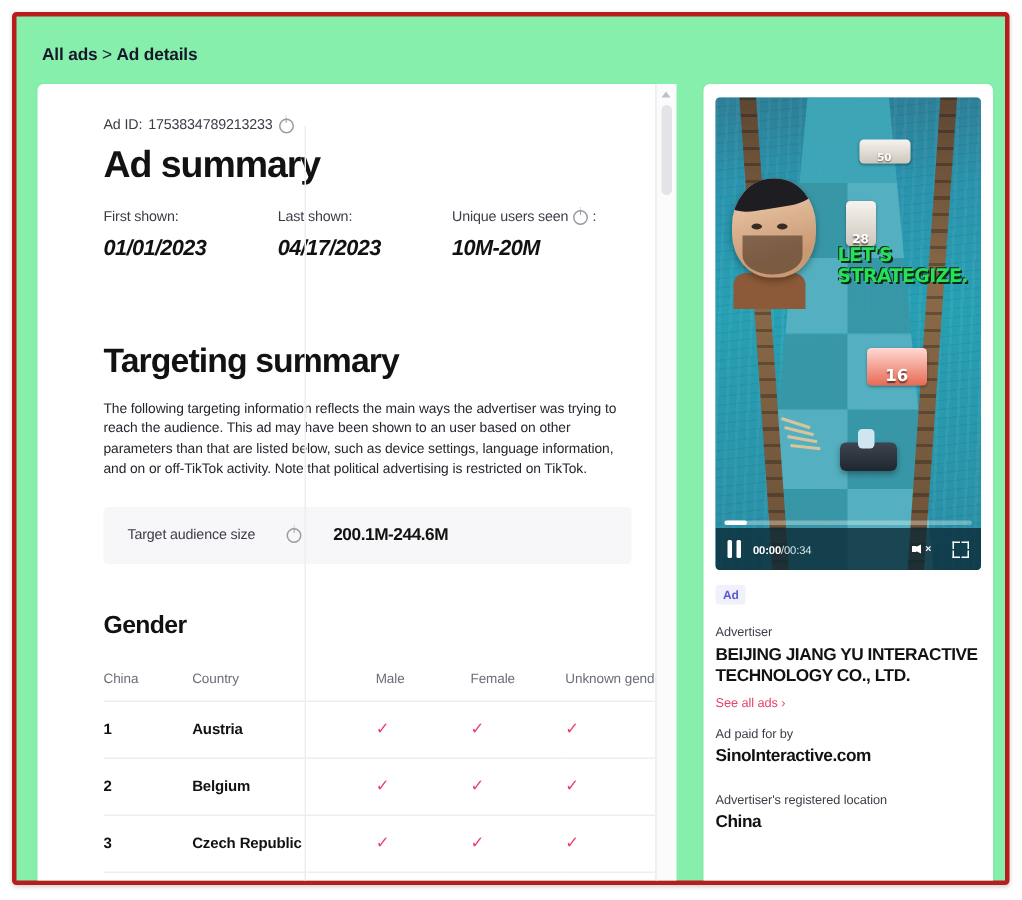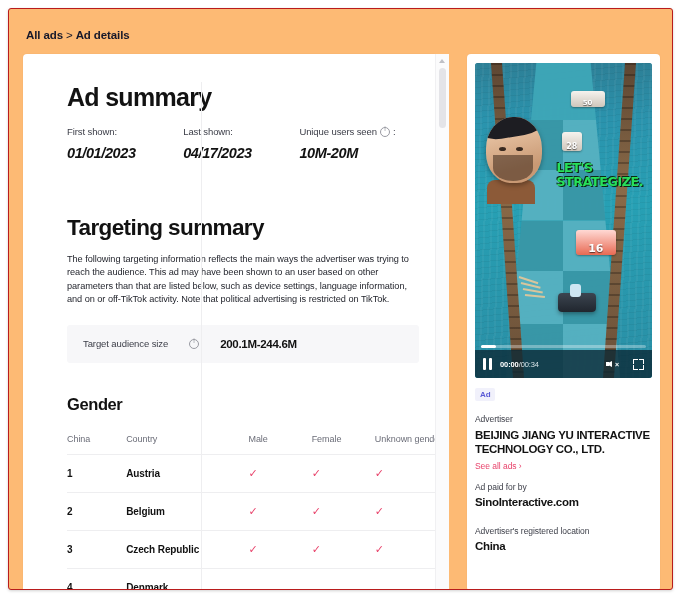--- a/index.html
+++ b/index.html
@@ -18,22 +18,22 @@
     width: 681px;
     height: 600px;
     background: #ffffff;
     box-sizing: border-box;
     padding: 8px 8px 10px 8px;
   }
   .app-frame {
     position: relative;
     width: 665px;
     height: 582px;
-    background: #fdba74;
-    border: 1px solid #b91c1c;
+    background: #86efac;
+    border: 3px solid #b91c1c;
     border-radius: 3px;
     box-shadow: 0 1px 3px rgba(0,0,0,0.18);
     overflow: hidden;
     box-sizing: border-box;
   }
   .breadcrumb {
     position: absolute;
     left: 17px;
     top: 20px;
     font-size: 11.5px;
@@ -327,21 +327,21 @@
     align-items: flex-end;
     justify-content: center;
   }
   .tower-num {
     font-family: "DejaVu Sans", sans-serif;
     font-weight: bold;
     color: #ffffff;
     text-shadow: 0 1px 1px rgba(0,0,0,.6);
   }
   .tower.t1 { left: 54%; top: 9%;  width: 34px; height: 16px; font-size: 7px; }
-  .tower.t2 { left: 49%; top: 22%; width: 20px; height: 19px; font-size: 8px; }
+  .tower.t2 { left: 49%; top: 22%; width: 20px; height: 30px; font-size: 8px; }
   .tower.t3 {
     left: 57%; top: 53%; width: 40px; height: 25px; font-size: 11px;
     background: linear-gradient(180deg,#ffd9d4,#e86a53);
   }
   .head {
     position: absolute;
     left: 6%;
     top: 17%;
     width: 56px;
     height: 66px;
@@ -564,20 +564,25 @@
 <div class="screen">
   <div class="app-frame">
 
     <div class="breadcrumb">
       <span class="crumb-link">All ads</span><span class="crumb-sep">&gt;</span><span>Ad details</span>
     </div>
 
     <div class="left-panel">
       <div class="left-inner">
 
+        <div class="ad-id-row">
+          <span>Ad ID:</span>
+          <span>1753834789213233</span>
+          <span class="info-circle"></span>
+        </div>
 
         <h1 class="title-main">Ad summary</h1>
 
         <div class="stats-row">
           <div class="stat-col-1">
             <div class="stat-label">First shown:</div>
             <div class="stat-value">01/01/2023</div>
           </div>
           <div class="stat-col-2">
             <div class="stat-label">Last shown:</div>

